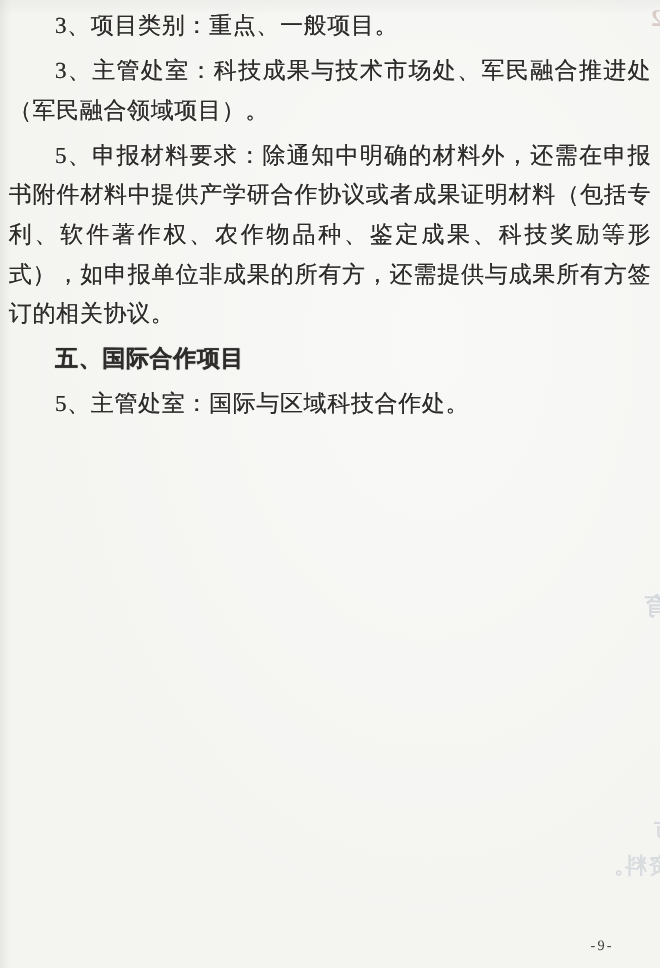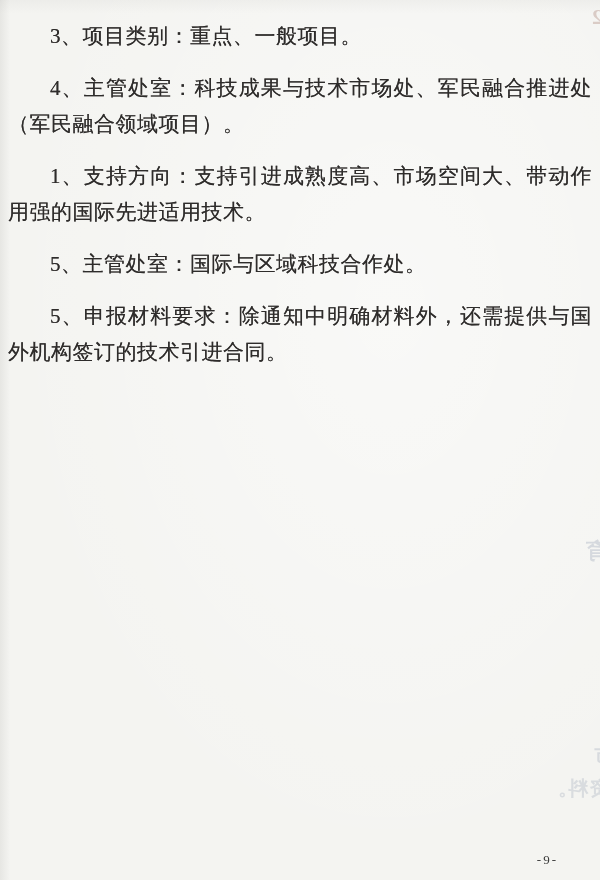--- a/index.html
+++ b/index.html
@@ -29,21 +29,21 @@
     padding: 2px 8px 0 8px;
     color: var(--ink, #2e2c2b);
     font-size: 21px;
     line-height: 36px;
     text-align: justify;
     text-align-last: left;
     letter-spacing: 0.5px;
     text-shadow: 0 0 0.6px rgba(45,42,40,0.75);
   }
   .para {
-    margin: 16px 0 5px 0;
+    margin: 3px 0 5px 0;
     text-indent: 2em;
   }
   .heading {
     font-weight: bold;
     text-shadow: 0 0 0.8px rgba(30,28,26,0.9);
   }
   .bleed-layer {
     position: absolute;
     left: 0; top: 0; right: 0; bottom: 0;
     pointer-events: none;
@@ -78,21 +78,21 @@
       <span class="bleed" style="top: 588px; right: 8px; font-size: 20px; opacity: 0.24; color: rgb(125, 139, 163); font-weight: bold;">1、支持方向：科技企业梯度培育项目。</span>
       <span class="bleed" style="top: 633px; right: 8px; font-size: 20px; opacity: 0.24; color: rgb(125, 139, 163); font-weight: bold;">2、支持对象：企事业单位。</span>
       <span class="bleed" style="top: 678px; right: 8px; font-size: 20px; opacity: 0.24; color: rgb(125, 139, 163); font-weight: bold;">3、项目类别：重点项目。</span>
       <span class="bleed" style="top: 718px; right: 8px; font-size: 20px; opacity: 0.24; color: rgb(125, 139, 163); font-weight: bold;">4、主管处室：科技企业服务处。</span>
       <span class="bleed" style="top: 745px; right: 8px; font-size: 20px; opacity: 0.24; color: rgb(125, 139, 163); font-weight: bold;">5、申报材料要求：除通知中明确的材料外，还需提供《全市</span>
       <span class="bleed" style="top: 778px; right: 55px; font-size: 20px; opacity: 0.22; color: rgb(125, 139, 163); font-weight: bold;">所科技企业孵化器管理办法》，要求提供相关的资料。</span>
     </div>
 
   <div class="content">
     <p class="para">3、项目类别：重点、一般项目。</p>
-    <p class="para">4、主管处室：科技成果与技术市场处、军民融合推进处（军民融合领域项目）。</p>
-    <p class="para">1、支持方向：支持引进成熟度高、市场空间大、带动作用强的国际先进适用技术。</p>
+    <p class="para">3、主管处室：科技成果与技术市场处、军民融合推进处（军民融合领域项目）。</p>
+    <p class="para">5、申报材料要求：除通知中明确的材料外，还需在申报书附件材料中提供产学研合作协议或者成果证明材料（包括专利、软件著作权、农作物品种、鉴定成果、科技奖励等形式），如申报单位非成果的所有方，还需提供与成果所有方签订的相关协议。</p>
+    <p class="para heading">五、国际合作项目</p>
     <p class="para">5、主管处室：国际与区域科技合作处。</p>
-    <p class="para">5、申报材料要求：除通知中明确材料外，还需提供与国外机构签订的技术引进合同。</p>
   </div>
 
   <div class="page-number">-9-</div>
 
 </div>
 
 </body></html>

